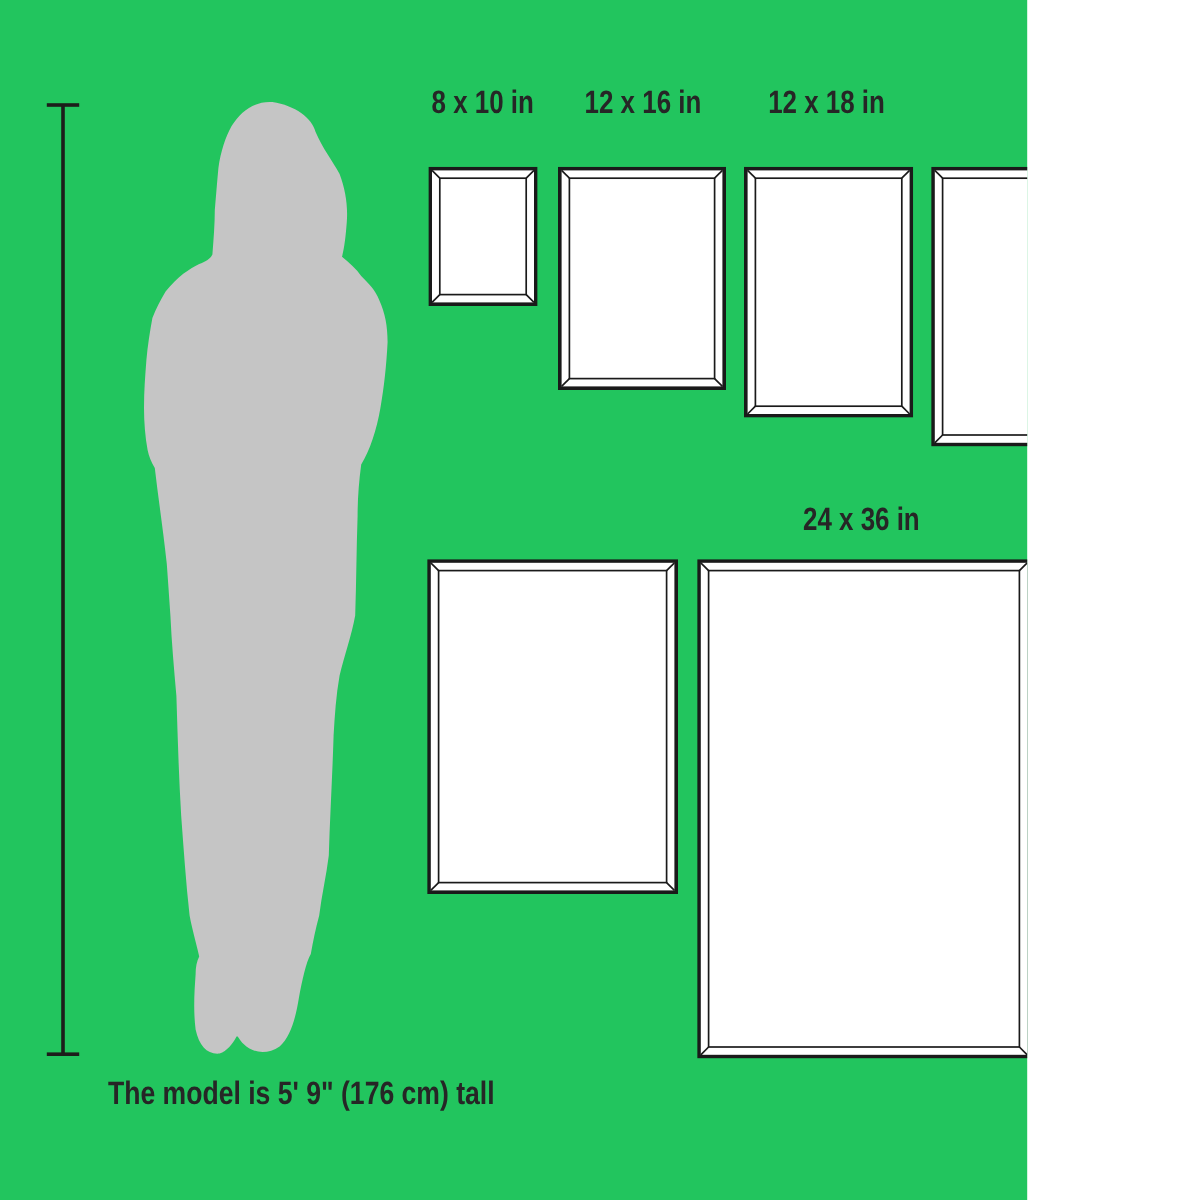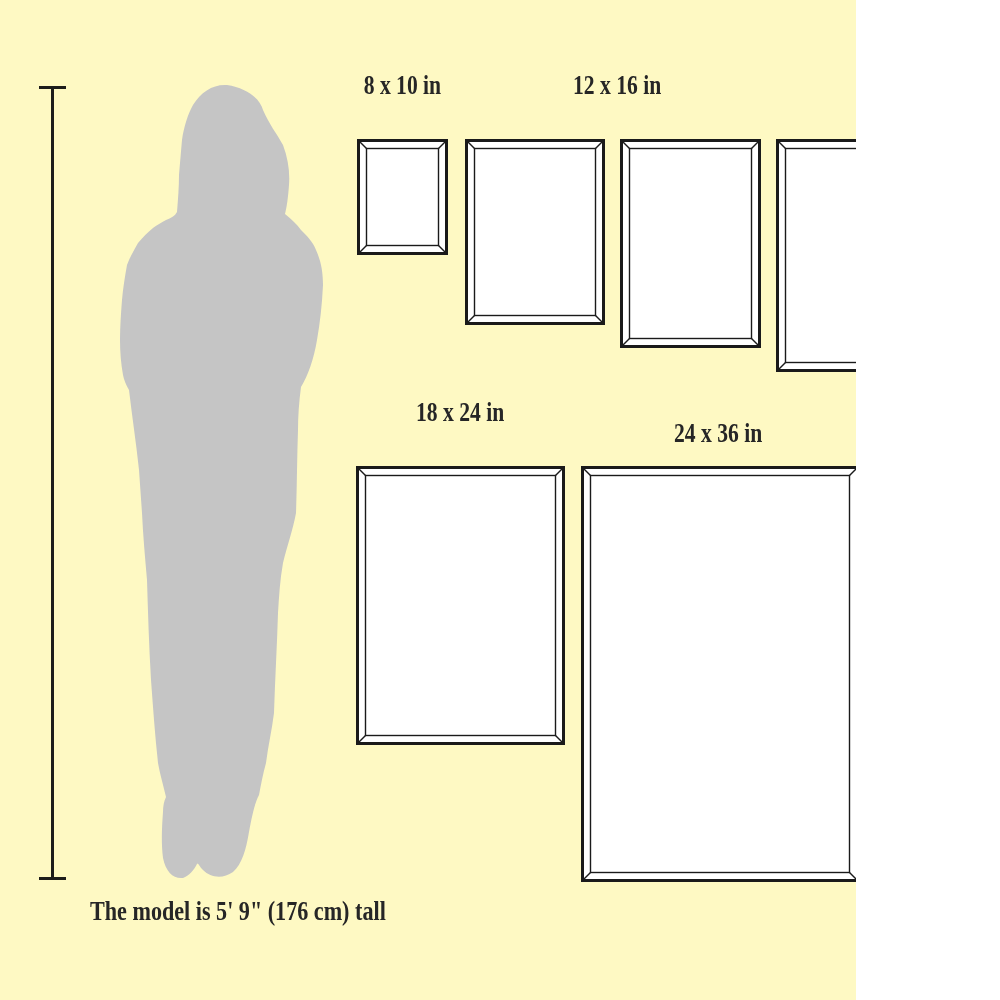--- a/index.html
+++ b/index.html
@@ -1,21 +1,21 @@
 <!DOCTYPE html>
 <html><head>
 <meta charset="utf-8">
 <style>
   html, body { margin: 0; padding: 0; background: #ffffff; }
   .canvas {
     position: relative;
     width: 856px;
     height: 1000px;
-    background: #fef9c3;
-    font-family: Liberation Serif, serif;
+    background: #22c55e;
+    font-family: Liberation Sans, sans-serif;
     overflow: hidden;
   }
   
   .vline {
     position: absolute;
     left: 51px; top: 87px;
     width: 3px; height: 791px;
     background: #1d1d1b;
   }
   .cap {
@@ -122,53 +122,53 @@
         <div><span class="cond">8 x 10 in</span></div>
       </div>
       <svg width="91" height="116" viewBox="0 0 91 116" class="frame" style="left: 357px; top: 139px;">
         <rect x="1.5" y="1.5" width="88" height="113" fill="#ffffff" stroke="#1a1a1a" stroke-width="3"></rect>
         <rect x="9.5" y="9.5" width="72" height="97" fill="none" stroke="#1a1a1a" stroke-width="1.4"></rect>
         <line x1="3" y1="3" x2="9.5" y2="9.5" stroke="#1a1a1a" stroke-width="1.4"></line>
         <line x1="88" y1="3" x2="81.5" y2="9.5" stroke="#1a1a1a" stroke-width="1.4"></line>
         <line x1="3" y1="113" x2="9.5" y2="106.5" stroke="#1a1a1a" stroke-width="1.4"></line>
         <line x1="88" y1="113" x2="81.5" y2="106.5" stroke="#1a1a1a" stroke-width="1.4"></line>
       </svg>
-      <div class="frame-labels" style="left: 448px; top: 70px; color: rgb(38, 38, 38); text-align: right;">
+      <div class="frame-labels" style="left: 424px; top: 70px; color: rgb(38, 38, 38);">
         <div><span class="cond">12 x 16 in</span></div>
       </div>
       <svg width="140" height="186" viewBox="0 0 140 186" class="frame" style="left: 465px; top: 139px;">
         <rect x="1.5" y="1.5" width="137" height="183" fill="#ffffff" stroke="#1a1a1a" stroke-width="3"></rect>
         <rect x="9.5" y="9.5" width="121" height="167" fill="none" stroke="#1a1a1a" stroke-width="1.4"></rect>
         <line x1="3" y1="3" x2="9.5" y2="9.5" stroke="#1a1a1a" stroke-width="1.4"></line>
         <line x1="137" y1="3" x2="130.5" y2="9.5" stroke="#1a1a1a" stroke-width="1.4"></line>
         <line x1="3" y1="183" x2="9.5" y2="176.5" stroke="#1a1a1a" stroke-width="1.4"></line>
         <line x1="137" y1="183" x2="130.5" y2="176.5" stroke="#1a1a1a" stroke-width="1.4"></line>
       </svg>
       <div class="frame-labels" style="left: 577px; top: 70px; color: rgb(38, 38, 38);">
+        <div><span class="cond">12 x 18 in</span></div>
       </div>
       <svg width="141" height="209" viewBox="0 0 141 209" class="frame" style="left: 620px; top: 139px;">
         <rect x="1.5" y="1.5" width="138" height="206" fill="#ffffff" stroke="#1a1a1a" stroke-width="3"></rect>
         <rect x="9.5" y="9.5" width="122" height="190" fill="none" stroke="#1a1a1a" stroke-width="1.4"></rect>
         <line x1="3" y1="3" x2="9.5" y2="9.5" stroke="#1a1a1a" stroke-width="1.4"></line>
         <line x1="138" y1="3" x2="131.5" y2="9.5" stroke="#1a1a1a" stroke-width="1.4"></line>
         <line x1="3" y1="206" x2="9.5" y2="199.5" stroke="#1a1a1a" stroke-width="1.4"></line>
         <line x1="138" y1="206" x2="131.5" y2="199.5" stroke="#1a1a1a" stroke-width="1.4"></line>
       </svg>
       <div class="frame-labels" style="left: 756px; top: 70px; color: rgb(38, 38, 38);">
       </div>
       <svg width="184" height="233" viewBox="0 0 184 233" class="frame" style="left: 776px; top: 139px;">
         <rect x="1.5" y="1.5" width="181" height="230" fill="#ffffff" stroke="#1a1a1a" stroke-width="3"></rect>
         <rect x="9.5" y="9.5" width="165" height="214" fill="none" stroke="#1a1a1a" stroke-width="1.4"></rect>
         <line x1="3" y1="3" x2="9.5" y2="9.5" stroke="#1a1a1a" stroke-width="1.4"></line>
         <line x1="181" y1="3" x2="174.5" y2="9.5" stroke="#1a1a1a" stroke-width="1.4"></line>
         <line x1="3" y1="230" x2="9.5" y2="223.5" stroke="#1a1a1a" stroke-width="1.4"></line>
         <line x1="181" y1="230" x2="174.5" y2="223.5" stroke="#1a1a1a" stroke-width="1.4"></line>
       </svg>
       <div class="frame-labels" style="left: 348px; top: 397px; color: rgb(38, 38, 38);">
-        <div><span class="cond">18 x 24 in</span></div>
       </div>
       <svg width="209" height="279" viewBox="0 0 209 279" class="frame" style="left: 356px; top: 466px;">
         <rect x="1.5" y="1.5" width="206" height="276" fill="#ffffff" stroke="#1a1a1a" stroke-width="3"></rect>
         <rect x="9.5" y="9.5" width="190" height="260" fill="none" stroke="#1a1a1a" stroke-width="1.4"></rect>
         <line x1="3" y1="3" x2="9.5" y2="9.5" stroke="#1a1a1a" stroke-width="1.4"></line>
         <line x1="206" y1="3" x2="199.5" y2="9.5" stroke="#1a1a1a" stroke-width="1.4"></line>
         <line x1="3" y1="276" x2="9.5" y2="269.5" stroke="#1a1a1a" stroke-width="1.4"></line>
         <line x1="206" y1="276" x2="199.5" y2="269.5" stroke="#1a1a1a" stroke-width="1.4"></line>
       </svg>
       <div class="frame-labels" style="left: 606px; top: 418px; color: rgb(38, 38, 38);">

